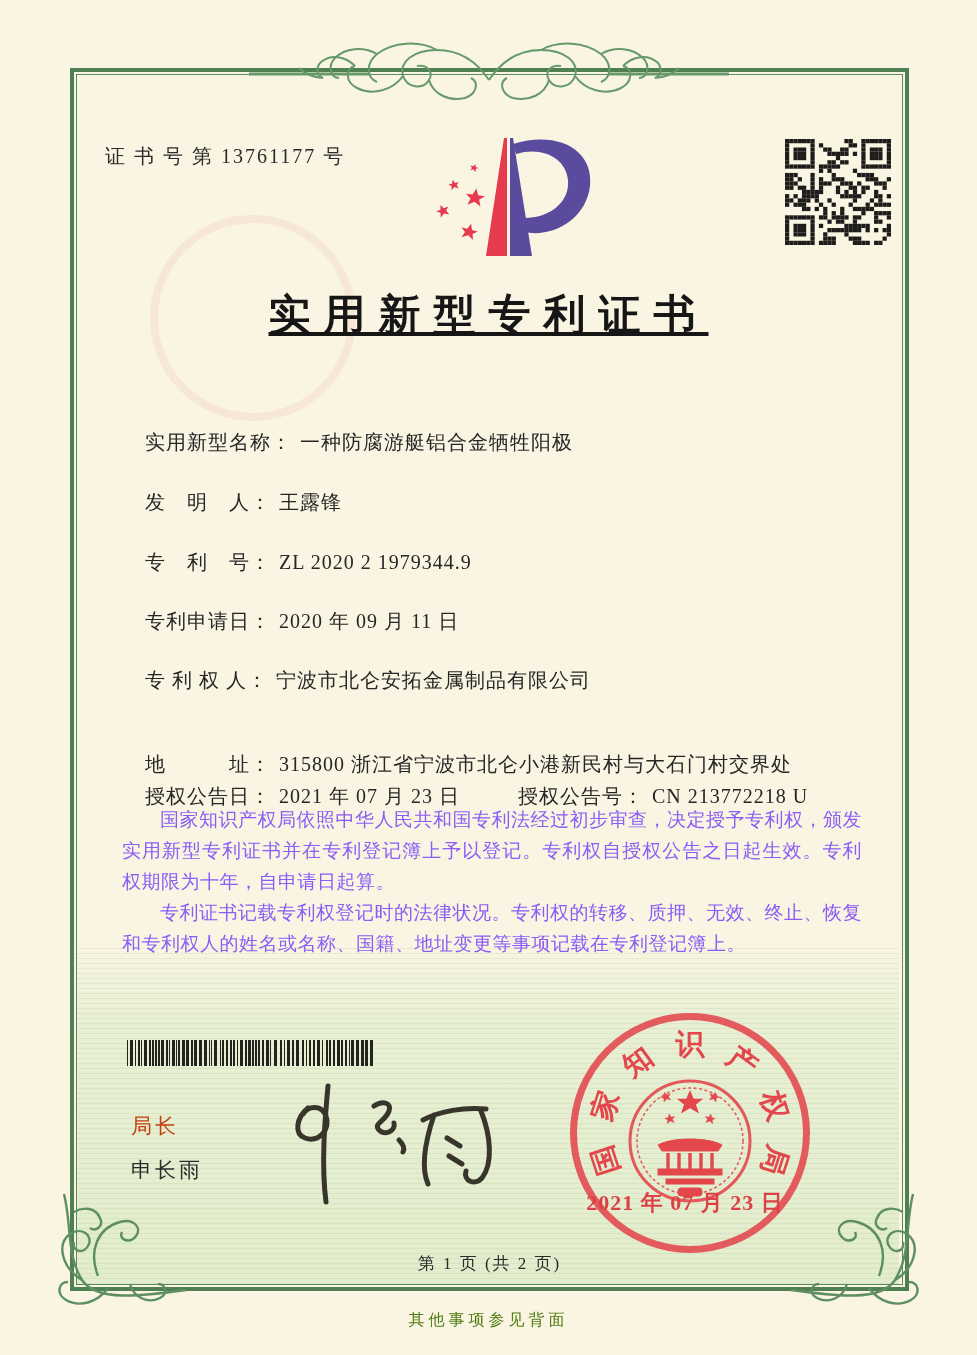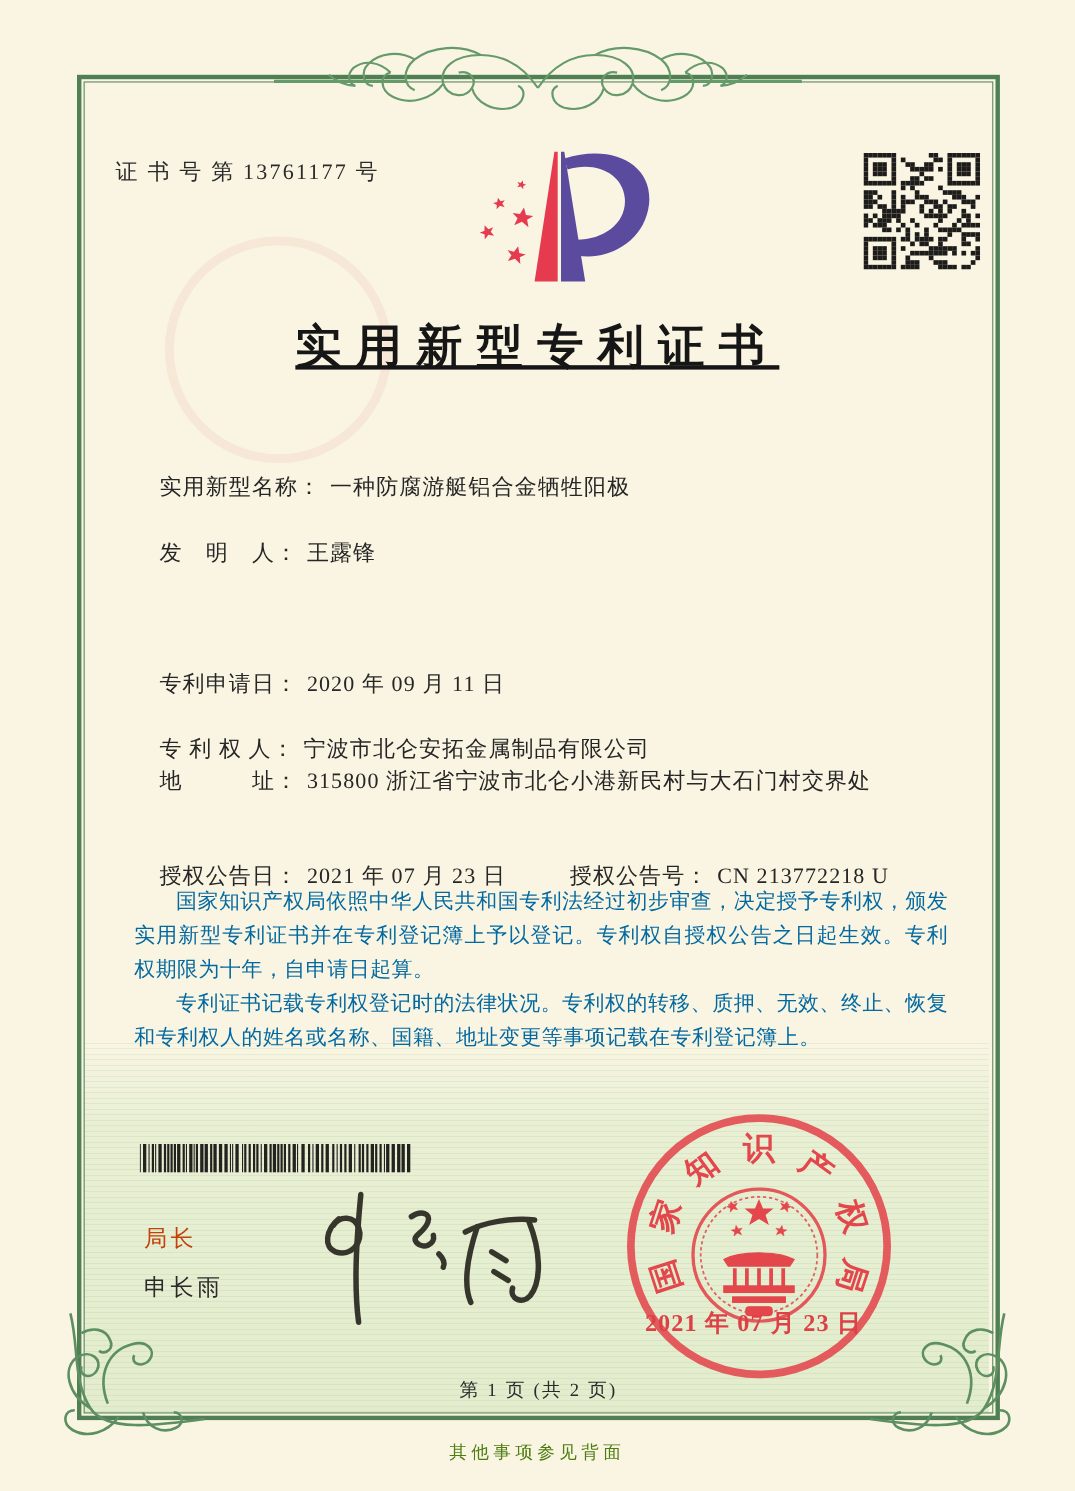--- a/index.html
+++ b/index.html
@@ -30,21 +30,21 @@
          font-size:42px;font-weight:700;letter-spacing:13px;color:#161616;text-decoration:underline;}
 
   
   .row{position:absolute;left:125px;width:760px;font-size:20px;color:#262626;z-index:3;white-space:pre;}
   .row .lbl{letter-spacing:1px;}
   .row .val{margin-left:8px;letter-spacing:1px;}
   .grant-no{position:absolute;left:363px;top:0;}
 
   
   .body-text{position:absolute;left:122px;top:804px;width:740px;z-index:3;
-             font-size:19px;line-height:31px;text-align:justify;color:#0369a1;}
+             font-size:19px;line-height:31px;text-align:justify;color:#8b5cf6;}
   .body-text p{margin:0;text-indent:2em;letter-spacing:0.5px;}
 
   
   .barcode{position:absolute;left:127px;top:1040px;width:250px;height:26px;z-index:3;}
   .director-title{position:absolute;left:131px;top:1112px;font-size:21px;letter-spacing:3px;z-index:3;
                   font-family:"Liberation Sans","DejaVu Sans",sans-serif;color:#c2410c;}
   .director-name{position:absolute;left:131px;top:1156px;font-size:21px;letter-spacing:3px;z-index:3;
                  font-family:"Liberation Sans","DejaVu Sans",sans-serif;color:#2b2b2b;}
   .signature{position:absolute;left:268px;top:1078px;width:245px;height:135px;z-index:5;}
 
@@ -434,27 +434,30 @@
     </svg>
 
   <div class="title">实用新型专利证书</div>
 
   <div class="row" style="top:466px">
     <span class="lbl">发　明　人：</span><span class="val">王露锋</span>
   </div>
   <div class="row" style="top:406px">
     <span class="lbl">实用新型名称：</span><span class="val">一种防腐游艇铝合金牺牲阳极</span>
   </div>
+  <div class="row" style="top:526px">
+    <span class="lbl">专　利　号：</span><span class="val">ZL 2020 2 1979344.9</span>
+  </div>
   <div class="row" style="top:585px">
     <span class="lbl">专利申请日：</span><span class="val">2020 年 09 月 11 日</span>
   </div>
   <div class="row" style="top:644px">
     <span class="lbl">专 利 权 人：</span><span class="val">宁波市北仑安拓金属制品有限公司</span>
   </div>
-  <div class="row" style="top:673px">
+  <div class="row" style="top:728px">
     <span class="lbl">地　　　址：</span><span class="val">315800 浙江省宁波市北仑小港新民村与大石门村交界处</span>
   </div>
   <div class="row" style="top:760px">
     <span class="lbl">授权公告日：</span><span class="val">2021 年 07 月 23 日</span>
     <span class="grant-no">
       <span class="lbl">授权公告号：</span><span class="val">CN 213772218 U</span>
     </span>
   </div>
 
   <div class="body-text">

